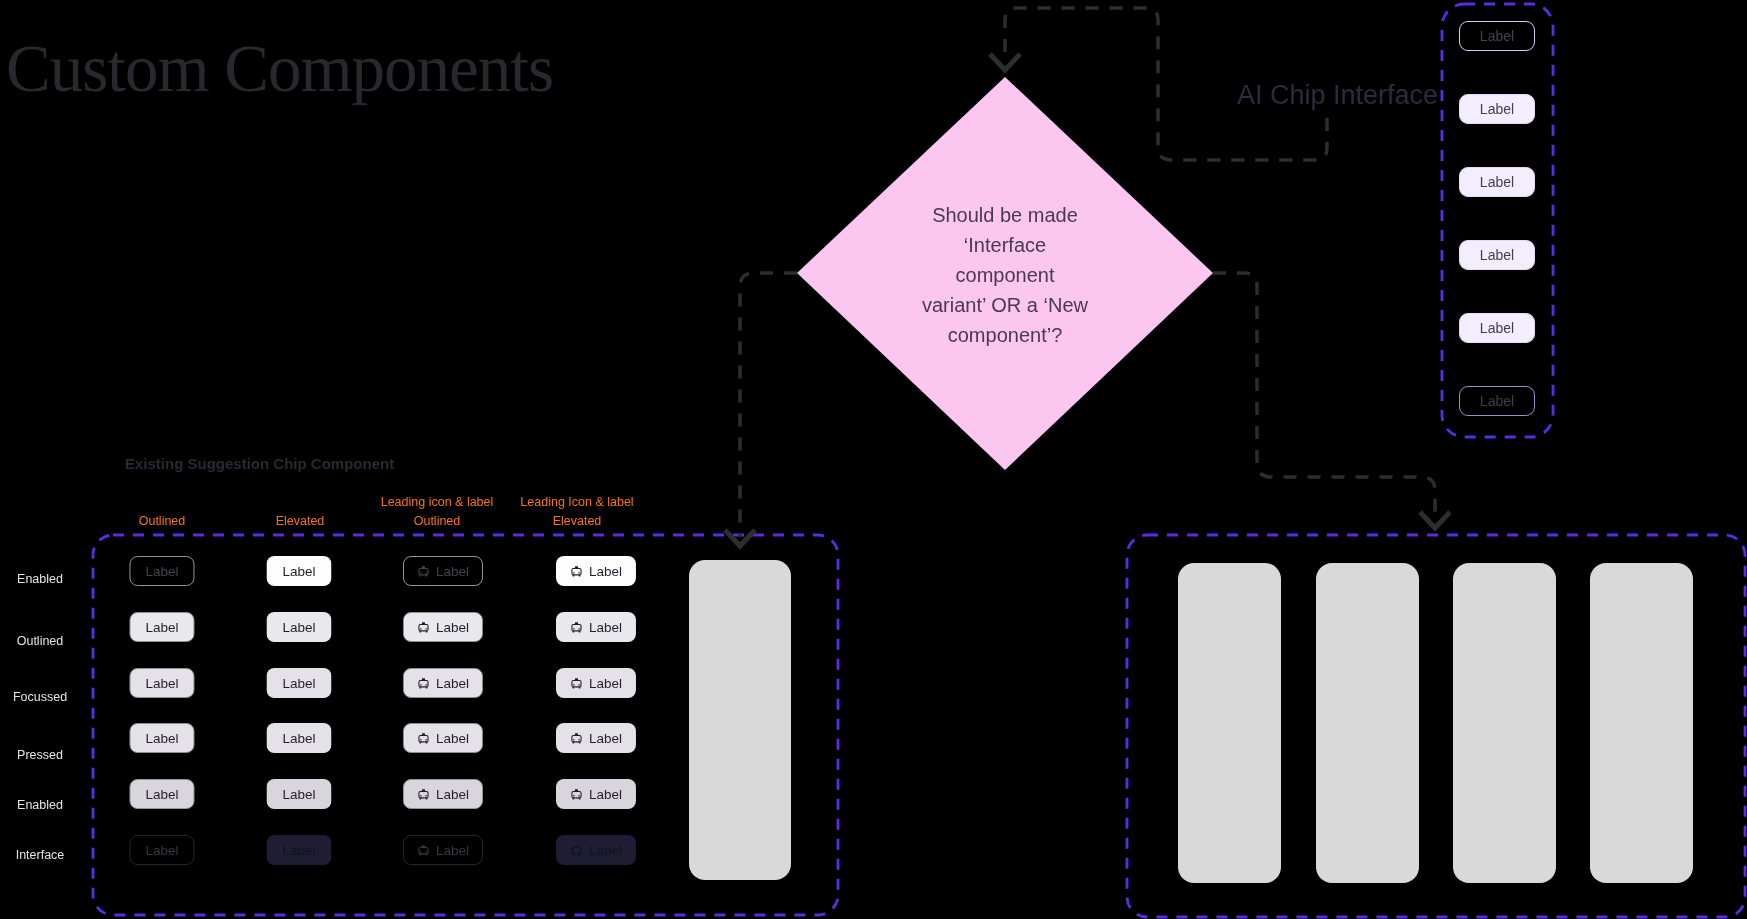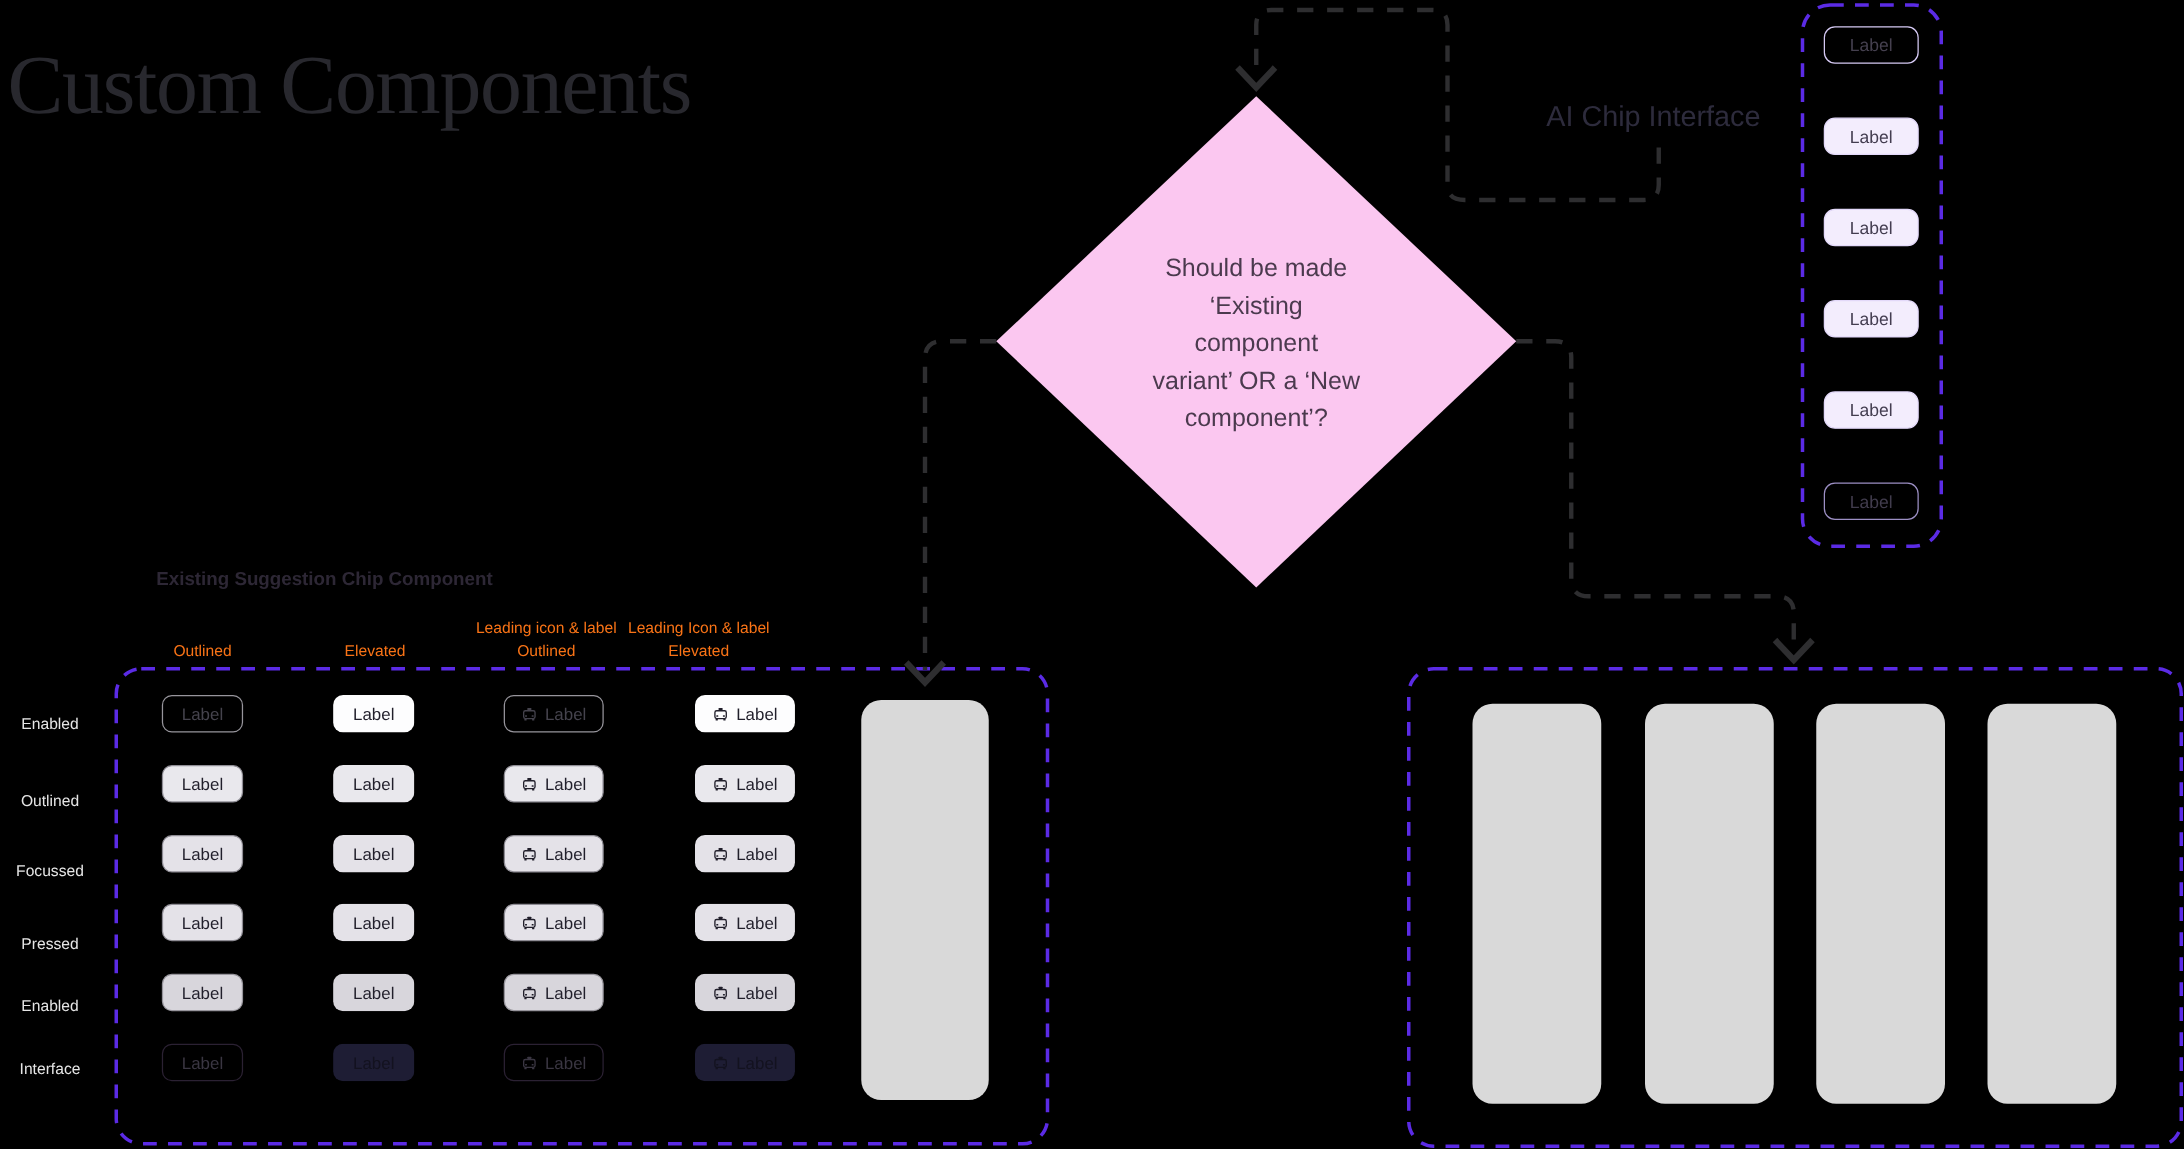--- a/index.html
+++ b/index.html
@@ -8,21 +8,21 @@
     font-family:"Liberation Sans","DejaVu Sans",sans-serif;
   }
   #overlay{position:absolute;left:0;top:0;width:1747px;height:919px;}
 
   .page-title{
     position:absolute;left:6px;top:30px;
     font-family:"Liberation Serif","DejaVu Serif",serif;
     font-size:67px;color:#28282e;letter-spacing:-1px;white-space:nowrap;
   }
   .ai-label{
-    position:absolute;left:1237px;top:80px;font-size:23px;color:#2d2b3c;white-space:nowrap;
+    position:absolute;left:1237px;top:80px;font-size:27px;color:#2d2b3c;white-space:nowrap;
   }
   .diamond-text{
     position:absolute;left:1005px;top:275px;transform:translate(-50%,-50%);
     width:250px;text-align:center;font-size:20px;line-height:30px;color:#4b3a4e;
   }
 
   
   .table-heading{
     position:absolute;left:125px;top:455px;font-size:15px;font-weight:bold;color:#2d2735;white-space:nowrap;
   }
@@ -91,21 +91,21 @@
     <path d="M 1420 512 L 1435 528 L 1450 512" style="fill:none;stroke:var(--connector-dark,#2E2E30);stroke-width:5;"></path>
 
     <polygon points="1005,77 1213,273 1005,470 797,273" style="fill:var(--diamond-pink,#FBC7F0);"></polygon>
   </svg>
 
   <div class="page-title">Custom Components</div>
   <div class="ai-label">AI Chip Interface</div>
 
   <div class="diamond-text">
     <div>Should be made</div>
-    <div>‘Existing</div>
+    <div>‘Interface</div>
     <div>component</div>
     <div>variant’ OR a ‘New</div>
     <div>component’?</div>
   </div>
 
   <div class="rp-chip rp-outlined" style="top:36px">
       <span>Label</span>
     </div>
   <div class="rp-chip rp-filled" style="top:109px">
       <span>Label</span>
@@ -121,21 +121,21 @@
     </div>
   <div class="rp-chip rp-outlined rp-last" style="top:401px">
       <span>Label</span>
     </div>
 
   <div class="table-heading">Existing Suggestion Chip Component</div>
 
   <div class="col-header" style="left:162px">Outlined</div>
   <div class="col-header" style="left:300px">Elevated</div>
   <div class="col-header" style="left:437px">Leading icon &amp; label Outlined</div>
-  <div class="col-header" style="left:559px">Leading Icon &amp; label Elevated</div>
+  <div class="col-header" style="left:577px">Leading Icon &amp; label Elevated</div>
 
   <div class="row-label" style="top:572px">Enabled</div>
   <div class="row-label" style="top:634px">Outlined</div>
   <div class="row-label" style="top:690px">Focussed</div>
   <div class="row-label" style="top:748px">Pressed</div>
   <div class="row-label" style="top:798px">Enabled</div>
   <div class="row-label" style="top:848px">Interface</div>
 
   <div class="chip st-enabled v-outlined" style="left:162px;top:571px">
       <span class="chip-label">Label</span>

